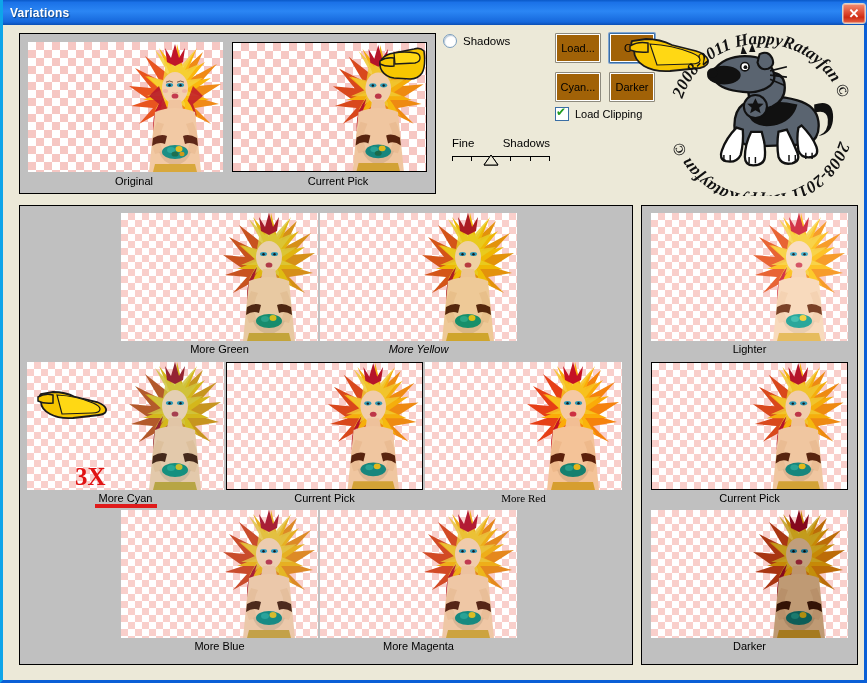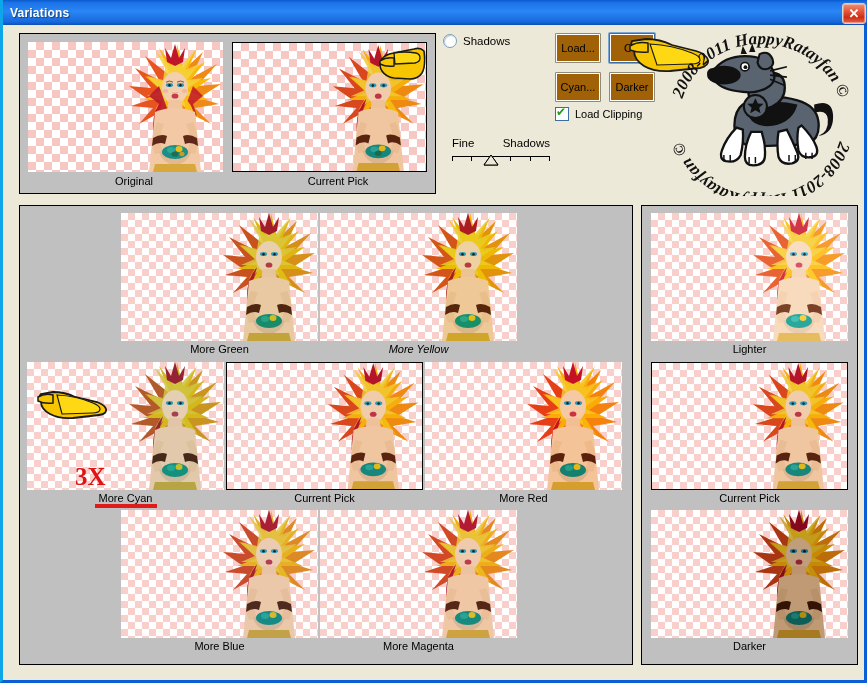--- a/index.html
+++ b/index.html
@@ -503,21 +503,21 @@
             <ellipse cx="50" cy="110" rx="13" ry="7" fill="#17867d"></ellipse>
             <ellipse cx="46" cy="108" rx="4" ry="3" fill="#2aa294"></ellipse>
             <ellipse cx="54" cy="107" rx="3.5" ry="3" fill="#e2b91c"></ellipse>
             <path d="M30 122 l40 0 l2 8 l-44 0 Z" fill="#d2a236"></path>
           </g>
         </svg>
       </div>
       <span class="thumb-label">Current Pick</span>
     </div>
 
-    <div class="thumb-cell" style="left:405px;top:156px;">
+    <div class="thumb-cell" style="left:405px;top:156px;font-family:Liberation Serif, serif;">
       <div class="thumb" style="width:197px;height:128px;">
         <svg class="figure" viewBox="0 0 197 128" width="197" height="128">
           <g transform="translate(98,-2)">
             <path d="M48 36 L20 14 L34 38 L10 26 L26 46 L4 44 L24 58 L6 64 L28 66 L14 82 L32 72 L28 90 L42 74 L44 92 L52 74 Z" fill="#e63f16"></path>
             <path d="M52 34 L78 10 L66 36 L92 22 L72 44 L96 42 L74 56 L94 62 L70 66 L86 82 L66 72 L70 92 L56 74 L54 92 L48 74 Z" fill="#f5820d"></path>
             <path d="M44 30 L34 6 L50 26 L52 2 L58 26 L72 6 L62 30 L80 20 L64 40 L86 36 L66 50 L84 58 L62 58 L74 76 L56 62 L52 84 L46 62 L30 76 L40 58 L18 58 L38 50 L20 34 L40 40 Z" fill="#fbab08"></path>
             <path d="M40 26 L30 8 L46 24 L50 4 L56 24 L70 8 L60 28 L74 22 L62 38 L78 36 L60 48 L74 54 L56 54 L64 68 L50 58 L46 74 L42 58 L30 68 L38 54 L22 54 L36 48 L22 34 L38 38 Z" fill="#f6c422" opacity=".85"></path>
             <path d="M46 16 L50 2 L54 16 L60 6 L58 20 L50 24 L42 20 L40 6 Z" fill="#c41124"></path>
             <ellipse cx="50" cy="46" rx="13" ry="16" fill="#f5c9a3"></ellipse>
             <ellipse cx="44.5" cy="43" rx="3.6" ry="2.1" fill="#2f9ab5"></ellipse>

